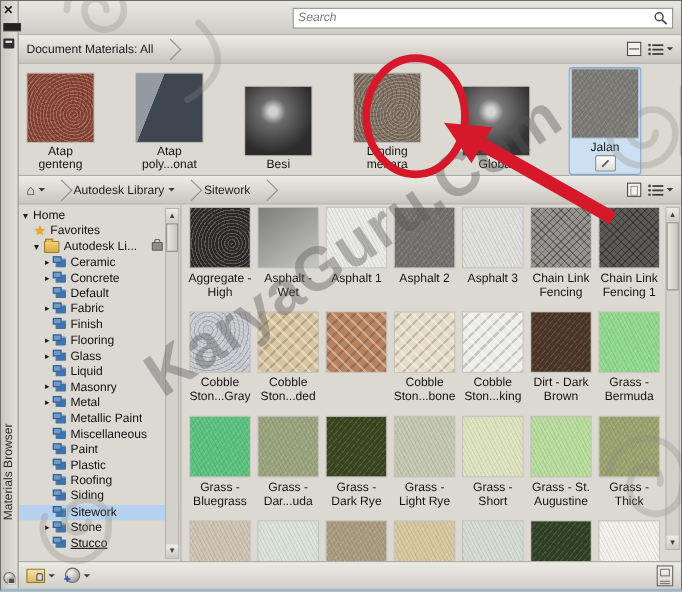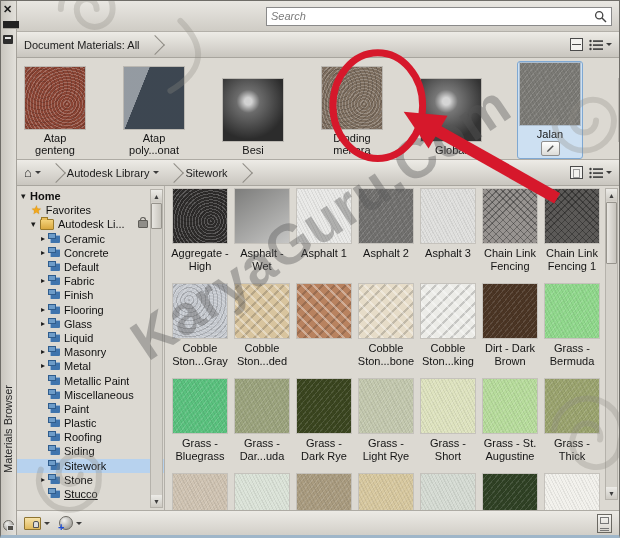--- a/index.html
+++ b/index.html
@@ -60,21 +60,21 @@
   .k-mesh{background-image:repeating-linear-gradient(45deg,rgba(0,0,0,.3) 0 1px,transparent 1px 5px),
           repeating-linear-gradient(-45deg,rgba(0,0,0,.3) 0 1px,transparent 1px 5px);}
   .k-herring{background-image:repeating-linear-gradient(45deg,rgba(255,255,255,.35) 0 2px,transparent 2px 8px),
              repeating-linear-gradient(-45deg,rgba(0,0,0,.16) 0 2px,transparent 2px 8px);}
   .k-grad{background-image:linear-gradient(145deg,rgba(0,0,0,.25),rgba(255,255,255,.35));}
   
   .content{flex:1;display:flex;min-height:0;background:#dcd9d2;}
   .tree{width:148px;flex:none;position:relative;padding-top:3px;overflow:hidden;border-right:1px solid #b3b0a9;box-sizing:border-box;}
   .titem{height:14.2px;display:flex;align-items:center;font-size:11px;color:#101010;white-space:nowrap;}
   .titem.selected{background:#b7d2ee;}
-  .titem.bold .tlabel{font-weight:bold;}
+  .titem.bold .tlabel{font-weight:normal;}
   .tri{font-size:9px;color:#1a1a1a;width:9px;flex:none;line-height:9px;}
   .arr{font-size:8px;color:#1a1a1a;width:9px;flex:none;line-height:8px;}
   .ticon{flex:none;margin-right:4px;position:relative;}
   .icon-folder-blue{width:10px;height:8px;background:#3f74ad;border-radius:1px;box-shadow:inset 1px 1px 0 rgba(255,255,255,.45);}
   .icon-folder-blue::before{content:"";position:absolute;left:-2px;top:-2px;width:6px;height:4px;background:#6d9cc9;border:1px solid #2f5c8c;}
   .icon-folder-yellow{width:12px;height:9px;background:linear-gradient(#f4d27a,#d9a83f);border:1px solid #9a7a2c;border-radius:1px;}
   .icon-folder-yellow::before{content:"";position:absolute;left:0;top:-3px;width:5px;height:2px;background:#e9bd57;border:1px solid #9a7a2c;border-bottom:none;}
   .icon-star{color:#f2a71c;font-size:12px;line-height:10px;text-shadow:0 0 1px #b97a00;}
   .tlabel{overflow:hidden;text-overflow:ellipsis;}
   .lock{margin-left:auto;margin-right:16px;width:8px;height:6px;background:#8f8d88;border:1px solid #5f5d58;border-radius:1px;position:relative;flex:none;}

